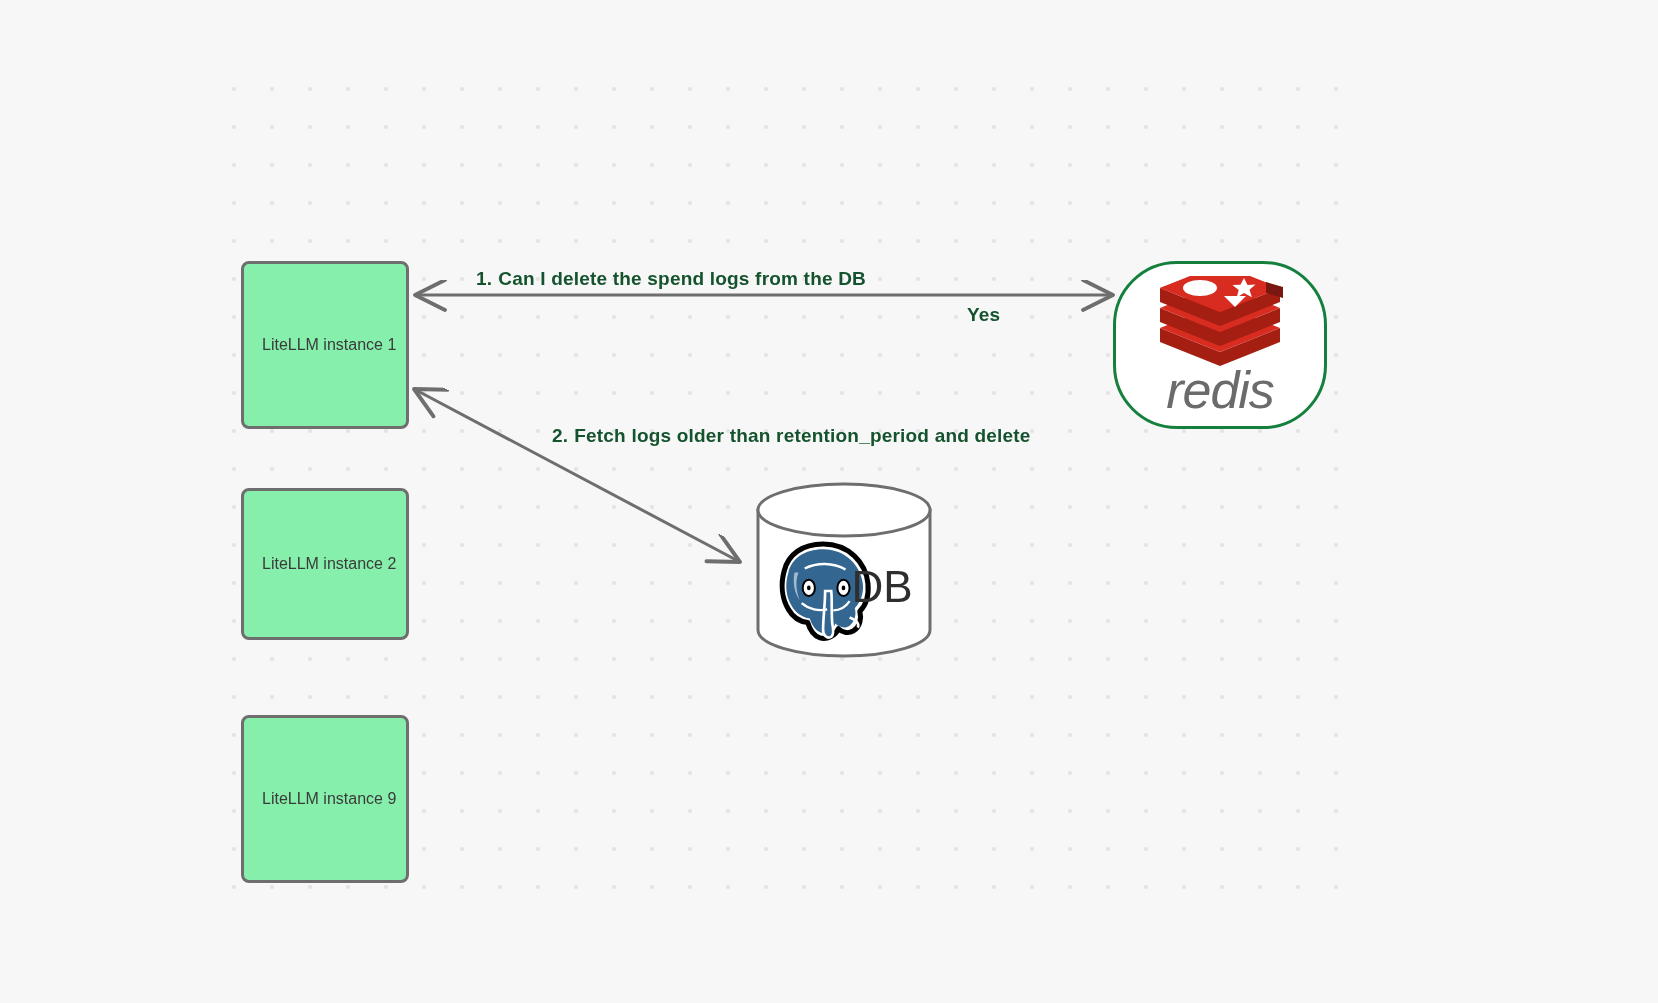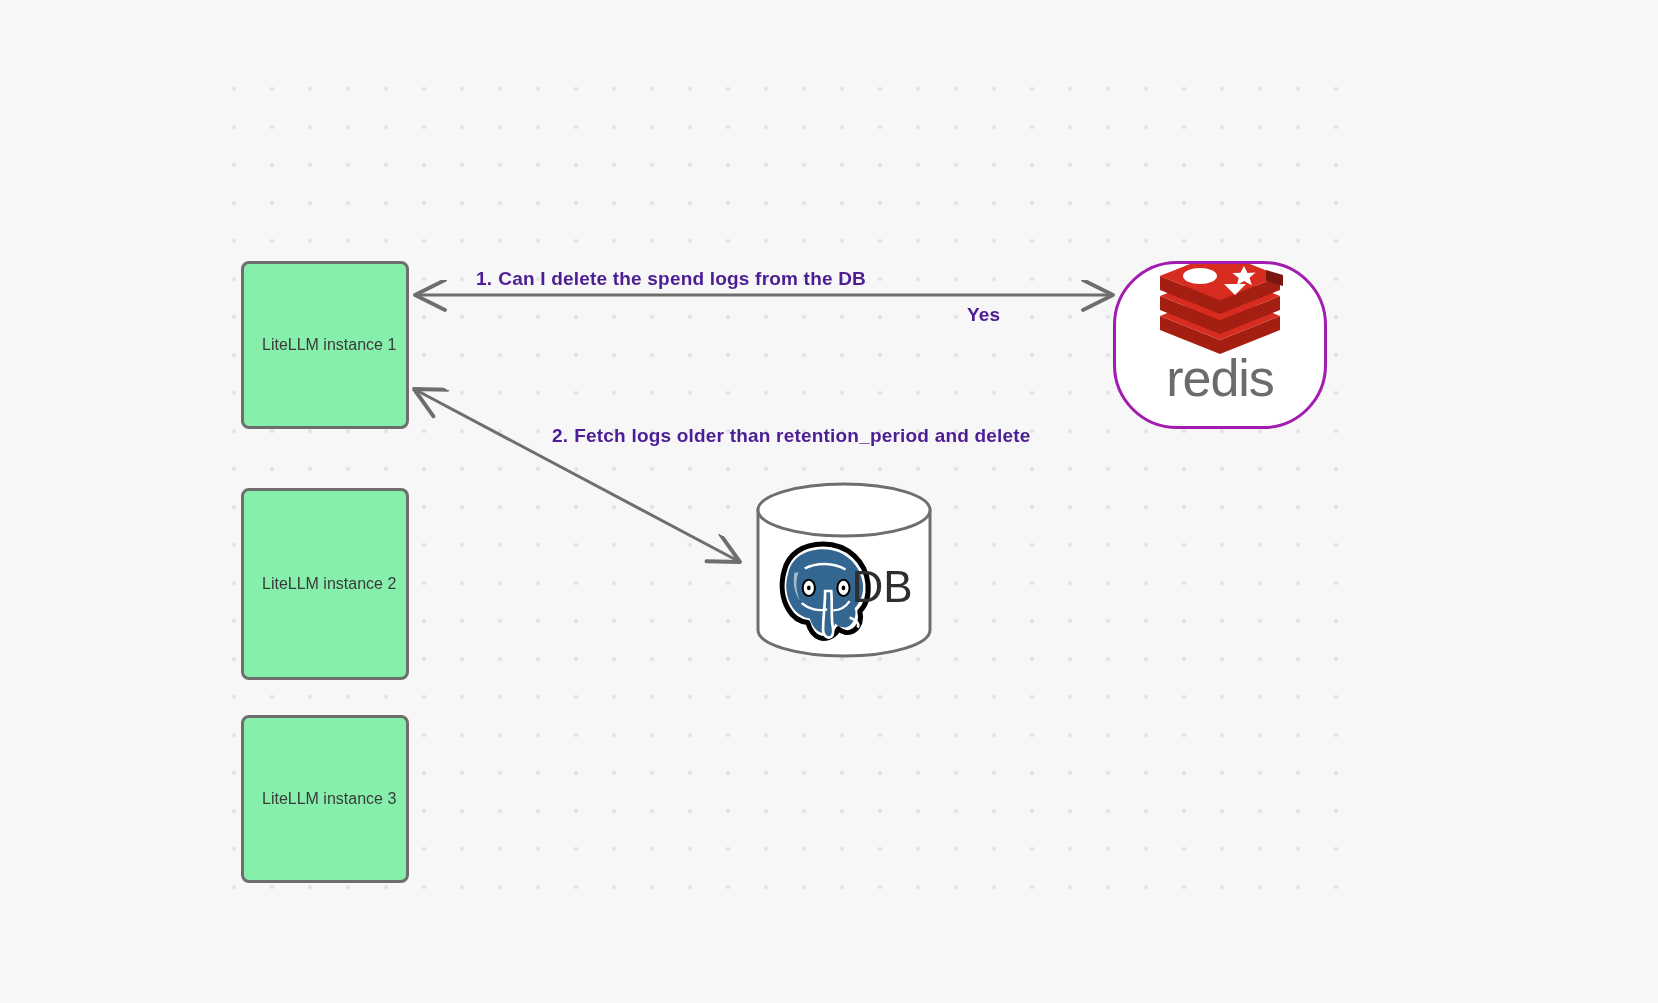--- a/index.html
+++ b/index.html
@@ -39,33 +39,34 @@
   .node-label {
     font-size: 16px;
     color: #3b3b3b;
     padding-left: 18px;
     font-family: "Liberation Sans", sans-serif;
     white-space: nowrap;
   }
   .redis-box {
     position: absolute;
     background: #ffffff;
-    border: 3px solid #a21caf;
+    border: 3px solid #15803d;
     border-radius: 64px;
     box-sizing: border-box;
     display: flex;
     flex-direction: column;
     align-items: center;
-    justify-content: flex-start;
+    justify-content: flex-end;
+    font-style: italic;
   }
   .edge-label {
     position: absolute;
     font-size: 19px;
     font-weight: bold;
-    color: #4c1d95;
+    color: #14532d;
     white-space: nowrap;
     font-family: "Liberation Sans", sans-serif;
     letter-spacing: 0.2px;
   }
   .edge-label .num {
     margin-right: 6px;
   }
   svg.overlay {
     position: absolute;
     left: 0;
@@ -110,26 +111,26 @@
 
     <line x1="415" y1="295" x2="1113" y2="295" stroke="#6e6e6e" stroke-width="3" marker-start="url(#arrowL)" marker-end="url(#arrowR)"></line>
 
     <line x1="414" y1="389" x2="740" y2="562" stroke="#6e6e6e" stroke-width="3" marker-start="url(#arrowL)" marker-end="url(#arrowR)"></line>
   </svg>
 
   <div class="node-box" style="left:241px; top:261px; width:168px; height:168px;">
     <span class="node-label">LiteLLM instance 1</span>
   </div>
 
-  <div class="node-box" style="left:241px; top:488px; width:168px; height:192px;">
+  <div class="node-box" style="left:241px; top:488px; width:168px; height:152px;">
     <span class="node-label">LiteLLM instance 2</span>
   </div>
 
   <div class="node-box" style="left:241px; top:715px; width:168px; height:168px;">
-    <span class="node-label">LiteLLM instance 3</span>
+    <span class="node-label">LiteLLM instance 9</span>
   </div>
 
   <div class="redis-box" style="left:1113px; top:261px; width:214px; height:168px;">
     <svg width="200" height="150" viewBox="0 0 200 150">
 
       <g>
 
         <path d="M100 76 L160 52 L160 66 L100 90 L40 66 L40 52 Z" fill="#a41e11"></path>
         <path d="M40 52 L100 28 L160 52 L100 76 Z" fill="#d82c20"></path>
 

